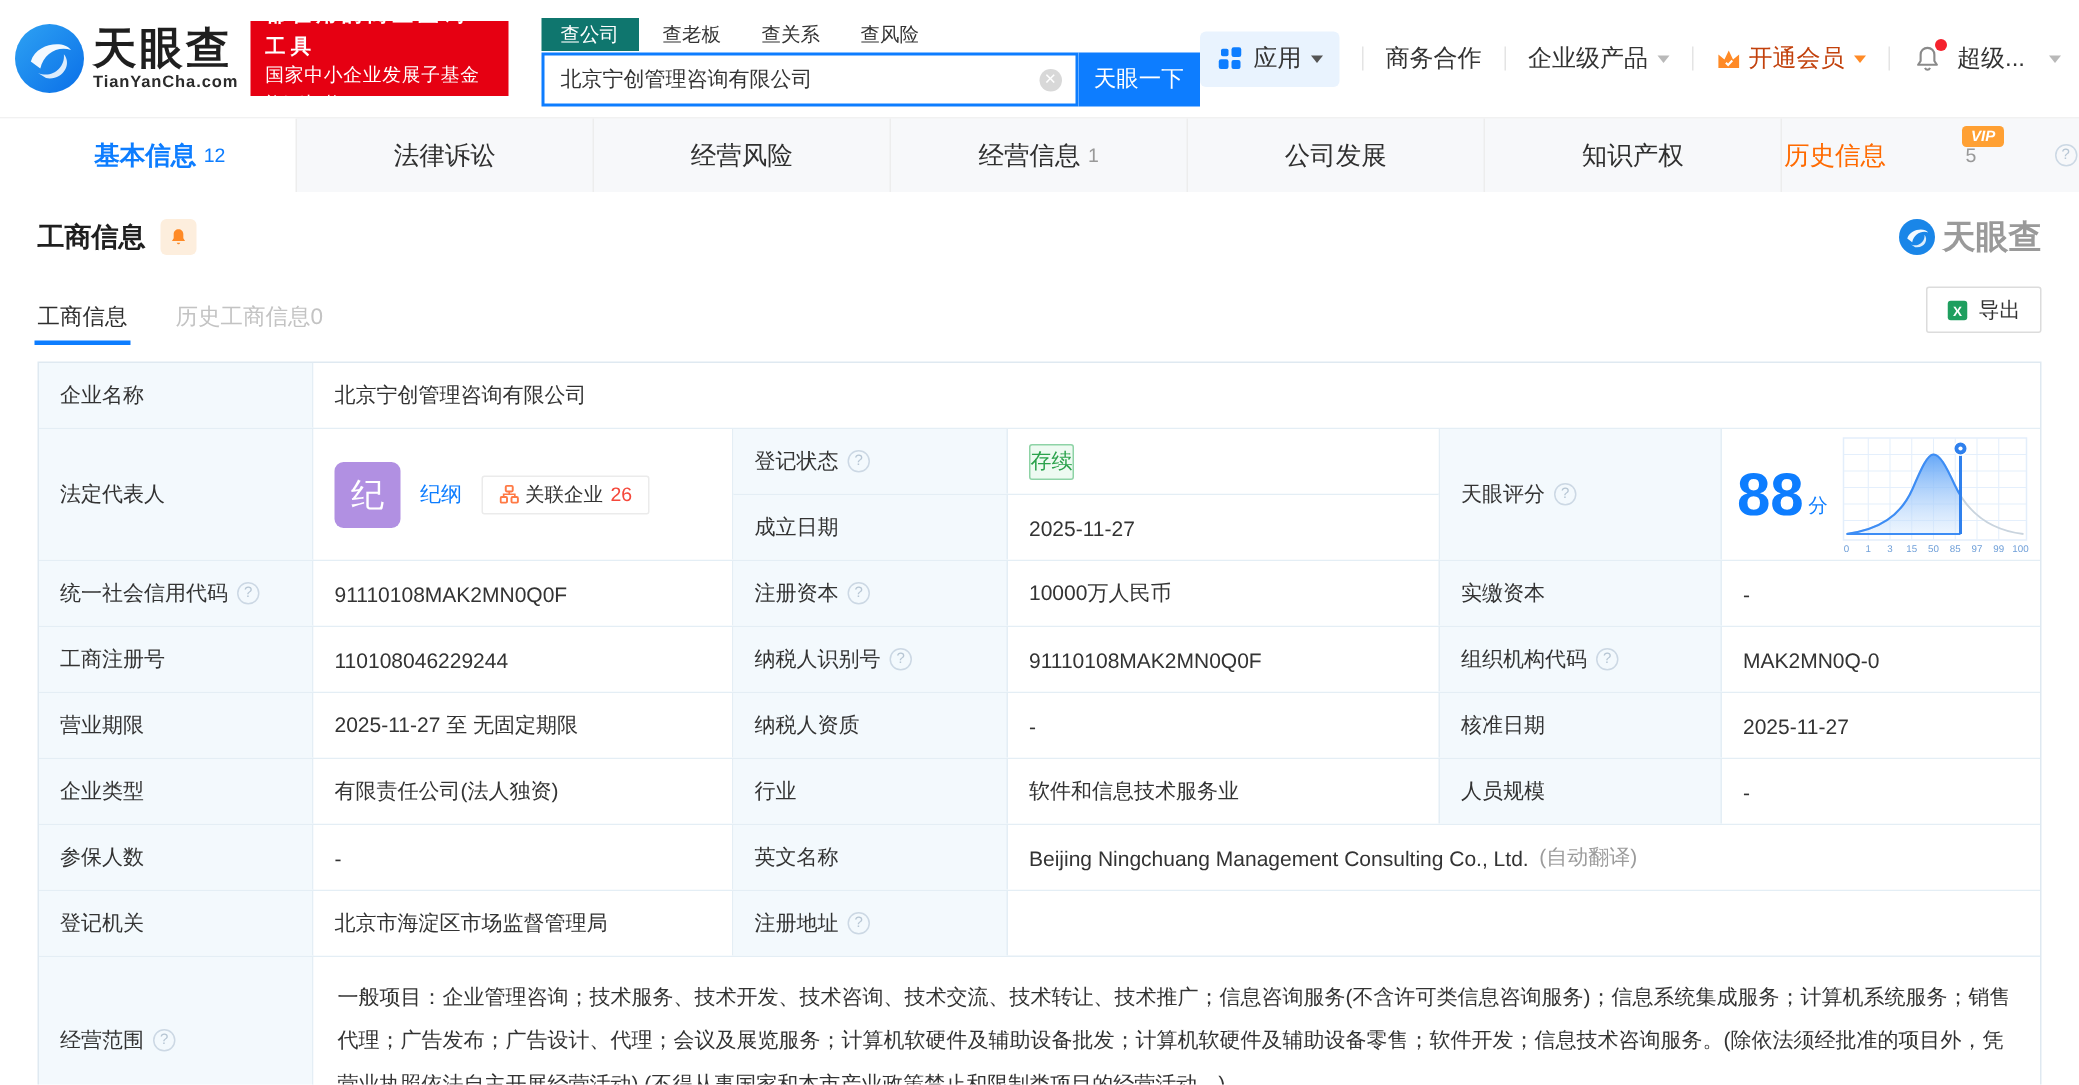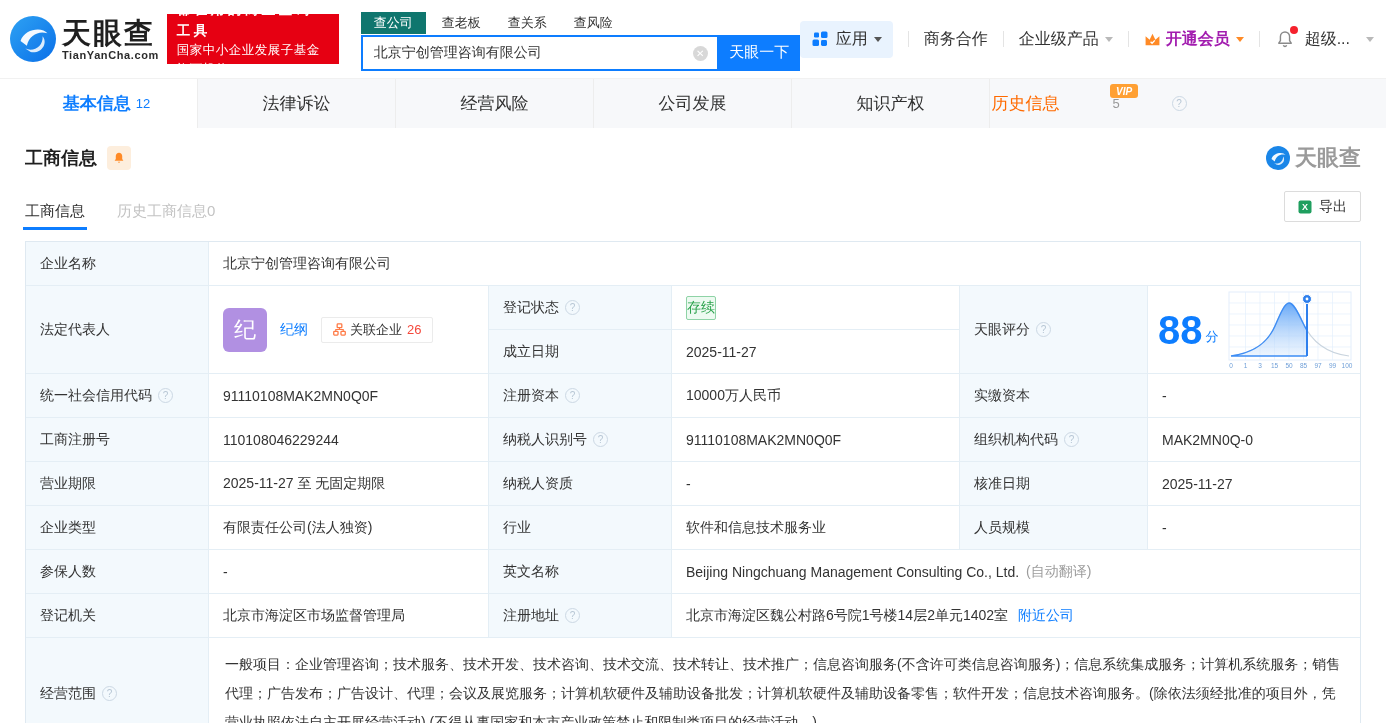--- a/index.html
+++ b/index.html
@@ -30,21 +30,21 @@
                 display:flex; align-items:center; justify-content:center; cursor:pointer; }
   .hnav { margin-left:auto; display:flex; align-items:center; padding-right:12px; font-size:16px; color:#333; white-space:nowrap; }
   .apps-pill { display:flex; align-items:center; background:#e9f3fe; border-radius:4px; padding:8px 11px; cursor:pointer; }
   .apps-pill span { margin-left:7px; }
   .caret { width:0; height:0; border-left:4px solid transparent; border-right:4px solid transparent;
            border-top:5px solid #555; display:inline-block; margin-left:6px; }
   .caret.gray { border-top-color:#b9b9b9; }
   .caret.orange { border-top-color:#ff8a26; }
   .hdiv { width:1px; height:16px; background:#e4e4e4; margin:0 15px; }
   .hitem { cursor:pointer; display:flex; align-items:center; }
-  .vip-link { color:#a21caf; font-weight:bold; display:flex; align-items:center; cursor:pointer; }
+  .vip-link { color:#c2410c; font-weight:normal; display:flex; align-items:center; cursor:pointer; }
   .vip-link svg { margin-right:5px; }
   .bell-wrap { position:relative; margin:0 10px 0 0; cursor:pointer; display:flex; }
   .red-dot { position:absolute; top:-3px; right:-3px; width:8px; height:8px; border-radius:50%; background:#f5222d; }
   
   .tabbar { height:50px; background:#f7f8fa; display:flex; border-top:1px solid #f1f1f1; }
   .tab { width:198px; display:flex; align-items:center; justify-content:center; font-size:17px; color:#2f2f2f;
          position:relative; cursor:pointer; border-right:1px solid #ededed; }
   .tab:last-child { border-right:none;gap:48px; }
   .tab.active { background:#fff; color:#0d7dff; font-weight:bold;padding-left:16px; }
   .tab .cnt { font-size:13px; margin-left:5px; color:#999; font-weight:normal; }
@@ -192,20 +192,24 @@
     <span>基本信息</span>
     <span class="cnt">12</span>
   </div>
   <div class="tab">
     <span>法律诉讼</span>
   </div>
   <div class="tab">
     <span>经营风险</span>
   </div>
   <div class="tab">
+    <span>经营信息</span>
+    <span class="cnt">1</span>
+  </div>
+  <div class="tab">
     <span>公司发展</span>
   </div>
   <div class="tab">
     <span>知识产权</span>
   </div>
   <div class="tab history">
     <span>历史信息</span>
     <span class="cnt">5</span>
     <span class="q">?</span>
     <span class="vip-badge">VIP</span>
@@ -393,24 +397,20 @@
       </div>
     </div>
 
     <div class="trow r78" style="min-height:43px;">
       <div class="cell lab">登记机关</div>
       <div class="cell">北京市海淀区市场监督管理局</div>
       <div class="cell lab">
         <span>注册地址</span>
         <span class="q">?</span>
       </div>
-      <div class="cell last">
-        <span>北京市海淀区魏公村路6号院1号楼14层2单元1402室</span>
-        <span class="addr-link">附近公司</span>
-      </div>
     </div>
 
     <div class="trow r9">
       <div class="cell lab">
         <span>经营范围</span>
         <span class="q">?</span>
       </div>
       <div class="cell last scope-val">一般项目：企业管理咨询；技术服务、技术开发、技术咨询、技术交流、技术转让、技术推广；信息咨询服务(不含许可类信息咨询服务)；信息系统集成服务；计算机系统服务；销售代理；广告发布；广告设计、代理；会议及展览服务；计算机软硬件及辅助设备批发；计算机软硬件及辅助设备零售；软件开发；信息技术咨询服务。(除依法须经批准的项目外，凭营业执照依法自主开展经营活动) (不得从事国家和本市产业政策禁止和限制类项目的经营活动。)</div>
     </div>
 

